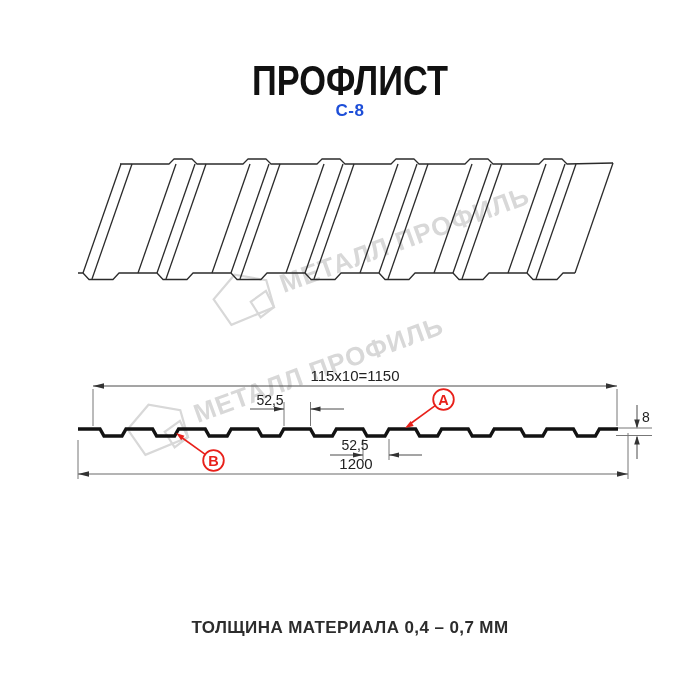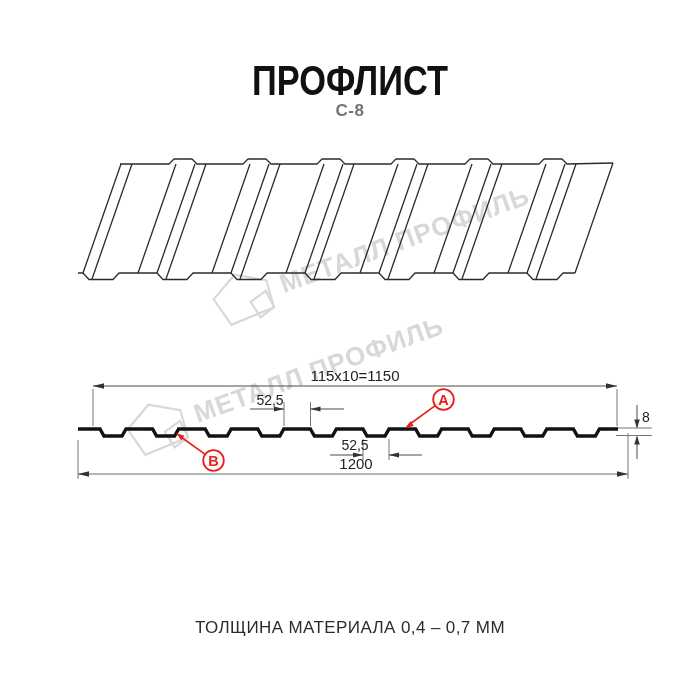--- a/index.html
+++ b/index.html
@@ -7,25 +7,25 @@
     width:700px;height:700px;position:relative;background:#ffffff;overflow:hidden;
     font-family:"Liberation Sans","DejaVu Sans",sans-serif;
   }
   .page-title{
     position:absolute;top:56px;left:0;right:0;text-align:center;
     font-size:43px;font-weight:800;color:#111111;letter-spacing:0px;
     transform:scaleX(0.80);transform-origin:center;
   }
   .page-subtitle{
     position:absolute;top:101px;left:0;right:0;text-align:center;
-    font-size:17px;font-weight:700;color:#737373;letter-spacing:0.5px;
+    font-size:17px;font-weight:700;color:#1d4ed8;letter-spacing:0.5px;
   }
   .footer-note{
     position:absolute;top:618px;left:0;right:0;text-align:center;
-    font-size:17px;font-weight:400;color:#2c2c2c;letter-spacing:0.4px;
+    font-size:17px;font-weight:700;color:#2c2c2c;letter-spacing:0.4px;
   }
   svg{position:absolute;left:0;top:0;font-family:"Liberation Sans","DejaVu Sans",sans-serif;}
   svg text{fill:#222222;}
   .dim-text{font-size:15px;}
   .dim-text-sm{font-size:14px;}
   .wm-text{font-size:26px;font-weight:700;fill:#d8d8d8;letter-spacing:1px;}
   .red-label{font-size:14.5px;font-weight:700;fill:#e8201a;}
 </style>
 </head>
 <body>

